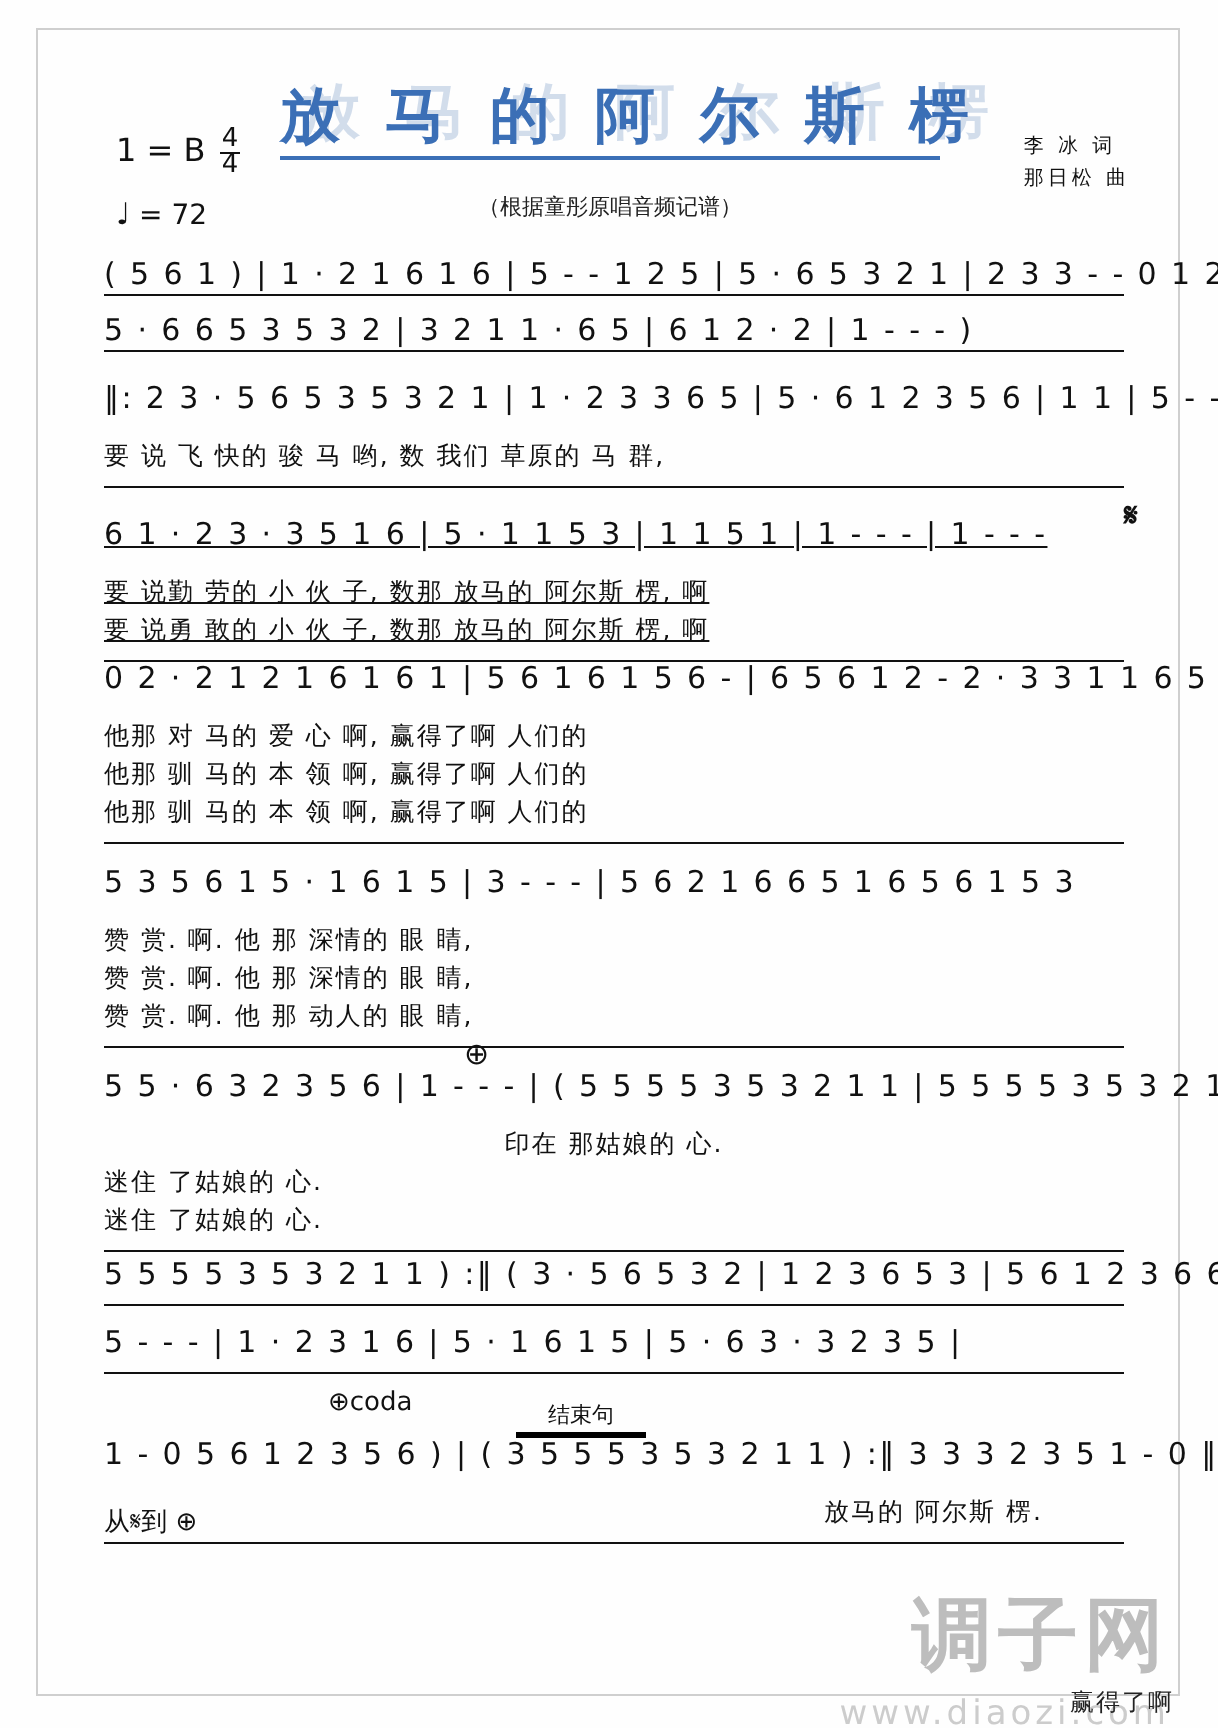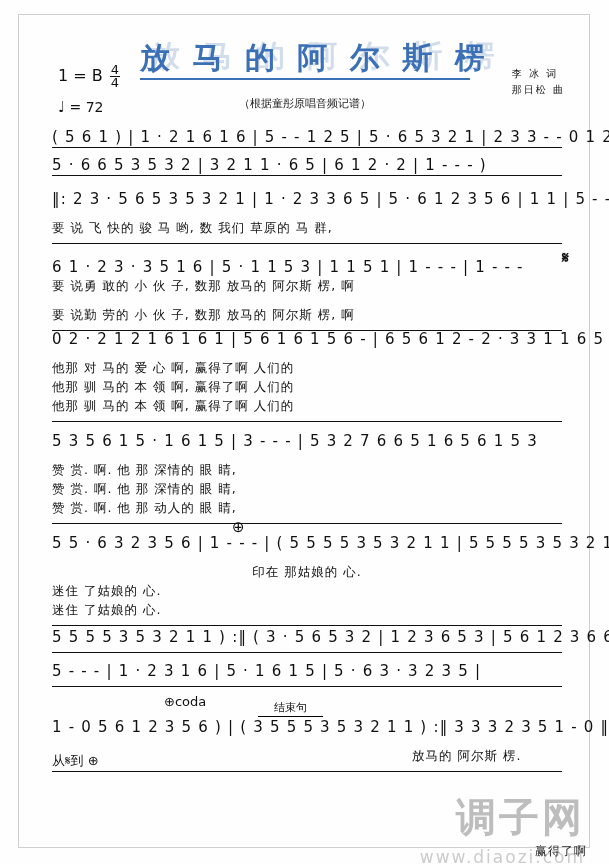--- a/index.html
+++ b/index.html
@@ -129,21 +129,21 @@
   }
   .coda-mark {
     position: absolute;
     font-size: 13px;
     font-family: "DejaVu Sans", sans-serif;
   }
   .bracket-label {
     position: absolute;
     font-size: 11px;
     font-family: "DejaVu Sans", sans-serif;
-    border-bottom: 1px solid #000000;
+    border-bottom: 3px solid #000000;
     padding: 0 16px 1px 16px;
   }
 
   
   .footer-credit {
     position: absolute;
     left: 0; top: 806px;
     width: 609px;
     text-align: center;
     font-size: 12px;
@@ -232,38 +232,38 @@
     <div class="notes">5 · 6 6 5 3 5 3 2 | 3 2 1 1 · 6 5 | 6 1 2 · 2 | 1 - - - )</div>
     <div class="rule"></div>
   </div>
 
   <div class="sys" style="top:190px;">
     <div class="notes">‖: 2 3 · 5 6 5 3 5 3 2 1 | 1 · 2 3 3 6 5 | 5 · 6 1 2 3 5 6 | 1 1 | 5 - - -</div>
     <div class="lyric" style="margin-top:12px;">要 说 飞 快的 骏 马 哟, 数 我们 草原的 马 群,</div>
     <div class="rule" style="margin-top:6px;"></div>
   </div>
 
-  <div class="sys" style="top:258px;">
+  <div class="sys" style="top:258px;text-decoration:underline;">
     <div class="notes">6 1 · 2 3 · 3 5 1 6 | 5 · 1 1 5 3 | 1 1 5 1 | 1 - - - | 1 - - -</div>
+    <div class="lyric" style="margin-top:12px;">要 说勤 劳的 小 伙 子, 数那 放马的 阿尔斯 楞, 啊</div>
     <div class="lyric l2">要 说勇 敢的 小 伙 子, 数那 放马的 阿尔斯 楞, 啊</div>
-    <div class="lyric" style="margin-top:12px;">要 说勤 劳的 小 伙 子, 数那 放马的 阿尔斯 楞, 啊</div>
     <div class="rule" style="margin-top:6px;"></div>
   </div>
   <div class="segno" style="left:562px; top:248px;">𝄋</div>
 
   <div class="sys" style="top:330px;">
     <div class="notes">0 2 · 2 1 2 1 6 1 6 1 | 5 6 1 6 1 5 6 - | 6 5 6 1 2 - 2 · 3 3 1 1 6 5</div>
     <div class="lyric" style="margin-top:12px;">他那 对 马的 爱 心 啊, 赢得了啊 人们的</div>
     <div class="lyric l2">他那 驯 马的 本 领 啊, 赢得了啊 人们的</div>
     <div class="lyric l2">他那 驯 马的 本 领 啊, 赢得了啊 人们的</div>
     <div class="rule" style="margin-top:6px;"></div>
   </div>
 
   <div class="sys" style="top:432px;">
-    <div class="notes">5 3 5 6 1 5 · 1 6 1 5 | 3 - - - | 5 3 2 7 6 6 5 1 6 5 6 1 5 3</div>
+    <div class="notes">5 3 5 6 1 5 · 1 6 1 5 | 3 - - - | 5 6 2 1 6 6 5 1 6 5 6 1 5 3</div>
     <div class="lyric" style="margin-top:12px;">赞 赏. 啊. 他 那 深情的 眼 睛,</div>
     <div class="lyric l2">赞 赏. 啊. 他 那 深情的 眼 睛,</div>
     <div class="lyric l2">赞 赏. 啊. 他 那 动人的 眼 睛,</div>
     <div class="rule" style="margin-top:6px;"></div>
   </div>
 
   <div class="sys" style="top:534px;">
     <div class="notes">5 5 · 6 3 2 3 5 6 | 1 - - - | ( 5 5 5 5 3 5 3 2 1 1 | 5 5 5 5 3 5 3 2 1 1</div>
     <div class="lyric" style="margin-top:12px;text-align:center;">印在 那姑娘的 心.</div>
     <div class="lyric l2">迷住 了姑娘的 心.</div>

